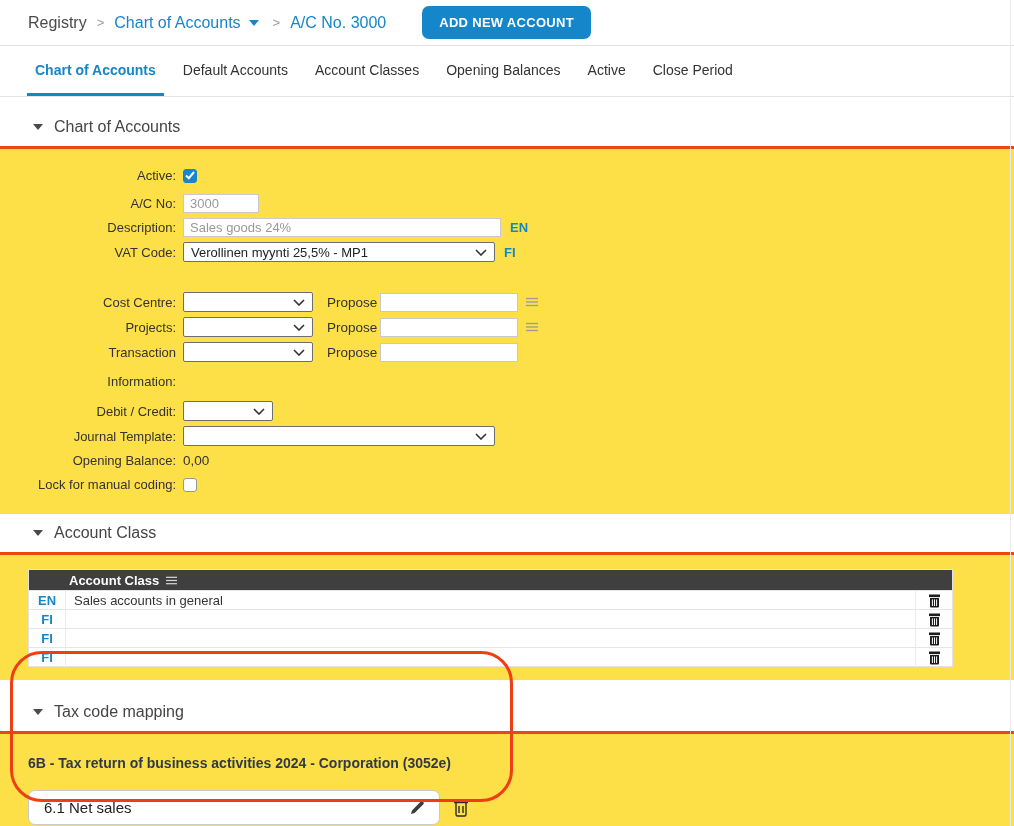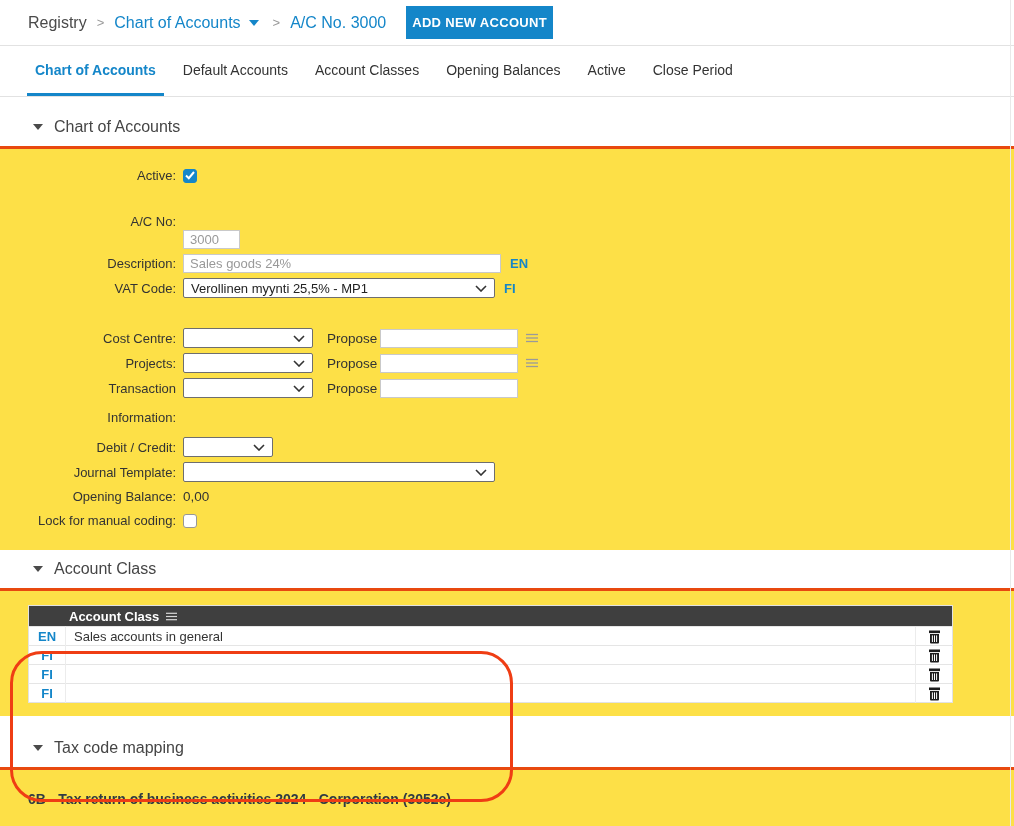--- a/index.html
+++ b/index.html
@@ -8,23 +8,23 @@
 
   
   .breadcrumb-bar { height:46px; display:flex; align-items:center; padding-left:28px;
                     border-bottom:1px solid #e2e2e2; background:#fff; }
   .crumb { font-size:16px; }
   .crumb.gray { color:#4a4a4a; }
   .crumb.blue { color:#1486c9; cursor:pointer; }
   .crumb-sep { color:#999; font-size:13px; margin:0 10px; }
   .caret-down { width:0; height:0; border-left:5px solid transparent; border-right:5px solid transparent;
                 border-top:6px solid #1486c9; display:inline-block; margin-left:8px; }
-  .add-btn { margin-left:20px; background:#1486c9; color:#fff; border:none; border-radius:0;
+  .add-btn { margin-left:36px; background:#1486c9; color:#fff; border:none; border-radius:7px;
              font-family:"Liberation Sans", sans-serif;
-             font-size:13px; font-weight:bold; letter-spacing:.3px; padding:9px 6px; cursor:pointer; }
+             font-size:13px; font-weight:bold; letter-spacing:.3px; padding:9px 17px; cursor:pointer; }
 
   
   .tab-bar { height:51px; display:flex; align-items:stretch; padding-left:27px;
              border-bottom:1px solid #e2e2e2; background:#fff; }
   .tab { display:flex; align-items:center; padding:0 8px; margin-right:11px; font-size:14px;
          color:#333; cursor:pointer; border-bottom:3px solid transparent; }
   .tab.active { color:#1486c9; font-weight:bold; border-bottom-color:#1486c9; }
 
   
   .section-head { height:41px; display:flex; align-items:center; padding-left:33px;
@@ -115,21 +115,21 @@
     <span class="flabel">Active:</span>
     <span class="cb checked">
       <svg width="10" height="9" viewBox="0 0 10 9">
         <polyline points="1,4.5 3.8,7.2 9,1" fill="none" stroke="#fff" stroke-width="2"></polyline>
       </svg>
     </span>
   </div>
 
   <div class="frow">
     <span class="flabel">A/C No:</span>
-    <input class="txt" style="width: 57px; margin-top: 36px;" value="3000">
+    <input class="txt" style="width: 76px;" value="3000">
   </div>
 
   <div class="frow">
     <span class="flabel">Description:</span>
     <input class="txt" style="width: 318px;" value="Sales goods 24%">
     <span class="lang">EN</span>
   </div>
 
   <div class="frow" style="margin-bottom:30px">
     <span class="flabel">VAT Code:</span>

